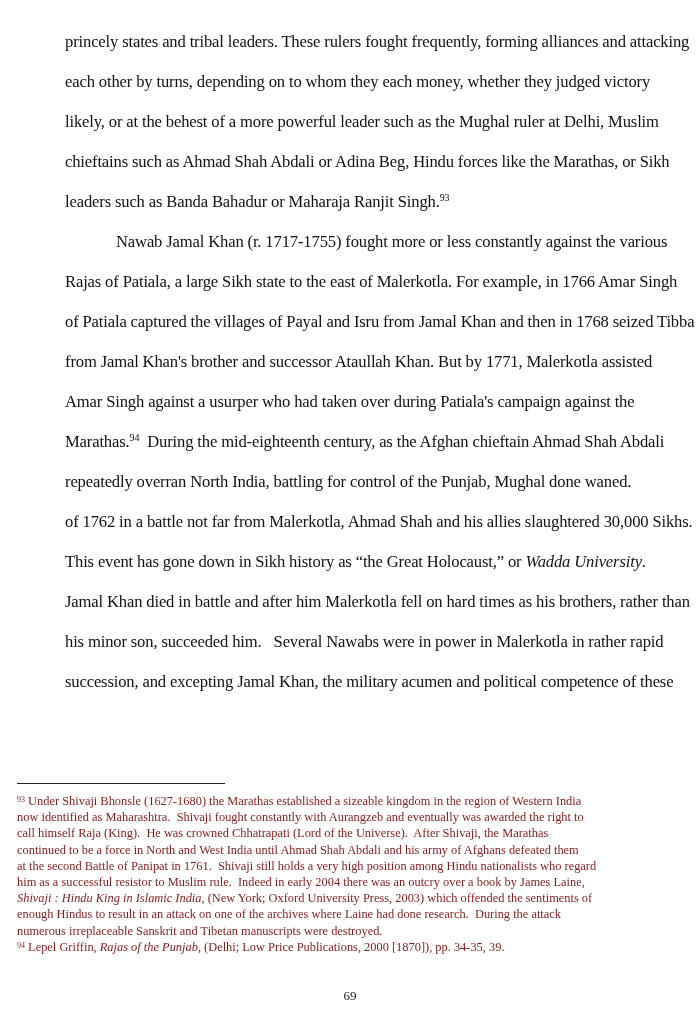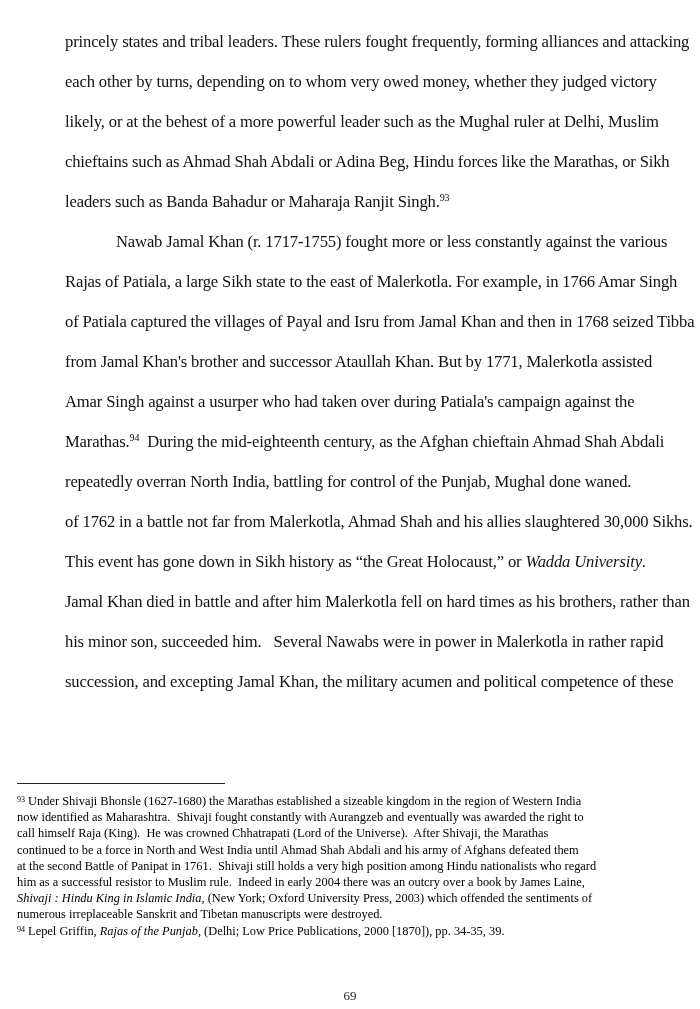--- a/index.html
+++ b/index.html
@@ -9,36 +9,36 @@
     position: absolute; left: 17px; top: 22px; width: 680px;
     font-family: "Liberation Serif", serif; font-size: 16.6px; line-height: 40px;
     letter-spacing: -0.15px;
   }
   .body-text .line { white-space: nowrap; height: 40px; margin-left: 48px; }
   .body-text .indent { padding-left: 51px; }
   sup.fn { font-size: 10px; vertical-align: 6px; line-height: 0; }
   .rule { position: absolute; left: 17px; top: 783px; width: 208px; height: 1px; background: #222; }
   .footnotes {
     position: absolute; left: 17px; top: 793px; width: 680px;
-    font-family: "Liberation Serif", serif; font-size: 12.4px; line-height: 16.2px; color: #000000;
+    font-family: "Liberation Serif", serif; font-size: 12.4px; line-height: 16.2px; color: #7f1d1d;
   }
   .footnotes .line { white-space: nowrap; }
   .footnotes sup { font-size: 8px; vertical-align: 3px; line-height: 0; }
   .page-number {
     position: absolute; left: 0; width: 700px; top: 988px; text-align: center;
     font-family: "Liberation Serif", serif; font-size: 13px; color: #222;
   }
 </style>
 </head>
 <body>
 
 <div class="page">
   <div class="body-text">
     <div class="line">princely states and tribal leaders.  These rulers fought frequently, forming alliances and attacking</div>
-    <div class="line">each other by turns, depending on to whom very owed money, whether they judged victory</div>
+    <div class="line">each other by turns, depending on to whom they each money, whether they judged victory</div>
     <div class="line">likely, or at the behest of a more powerful leader such as the Mughal ruler at Delhi, Muslim</div>
     <div class="line">chieftains such as Ahmad Shah Abdali or Adina Beg, Hindu forces like the Marathas, or Sikh</div>
     <div class="line"><span>leaders such as Banda Bahadur or Maharaja Ranjit Singh.</span><sup class="fn">93</sup></div>
     <div class="line indent">Nawab Jamal Khan (r. 1717-1755) fought more or less constantly against the various</div>
     <div class="line">Rajas of Patiala, a large Sikh state to the east of Malerkotla.  For example, in 1766 Amar Singh</div>
     <div class="line">of Patiala captured the villages of Payal and Isru from Jamal Khan and then in 1768 seized Tibba</div>
     <div class="line">from Jamal Khan's brother and successor Ataullah Khan.  But by 1771, Malerkotla assisted</div>
     <div class="line">Amar Singh against a usurper who had taken over during Patiala's campaign against the</div>
     <div class="line"><span>Marathas.</span><sup class="fn">94</sup><span style="white-space:pre">  During the mid-eighteenth century, as the Afghan chieftain Ahmad Shah Abdali</span></div>
     <div class="line">repeatedly overran North India, battling for control of the Punjab, Mughal done waned.</div>
@@ -52,18 +52,19 @@
   <div class="rule"></div>
 
   <div class="footnotes">
     <div class="line"><sup>93</sup><span style="white-space:pre"> Under Shivaji Bhonsle (1627-1680) the Marathas established a sizeable kingdom in the region of Western India</span></div>
     <div class="line" style="white-space:pre">now identified as Maharashtra.  Shivaji fought constantly with Aurangzeb and eventually was awarded the right to</div>
     <div class="line" style="white-space:pre">call himself Raja (King).  He was crowned Chhatrapati (Lord of the Universe).  After Shivaji, the Marathas</div>
     <div class="line">continued to be a force in North and West India until Ahmad Shah Abdali and his army of Afghans defeated them</div>
     <div class="line" style="white-space:pre">at the second Battle of Panipat in 1761.  Shivaji still holds a very high position among Hindu nationalists who regard</div>
     <div class="line" style="white-space:pre">him as a successful resistor to Muslim rule.  Indeed in early 2004 there was an outcry over a book by James Laine,</div>
     <div class="line"><em>Shivaji : Hindu King in Islamic India</em><span>, (New York; Oxford University Press, 2003) which offended the sentiments of</span></div>
+    <div class="line" style="white-space:pre">enough Hindus to result in an attack on one of the archives where Laine had done research.  During the attack</div>
     <div class="line">numerous irreplaceable Sanskrit and Tibetan manuscripts were destroyed.</div>
     <div class="line"><sup>94</sup><span style="white-space:pre"> Lepel Griffin, </span><em>Rajas of the Punjab</em><span>, (Delhi; Low Price Publications, 2000 [1870]), pp. 34-35, 39.</span></div>
   </div>
 
   <div class="page-number">69</div>
 </div>
 
 </body></html>

